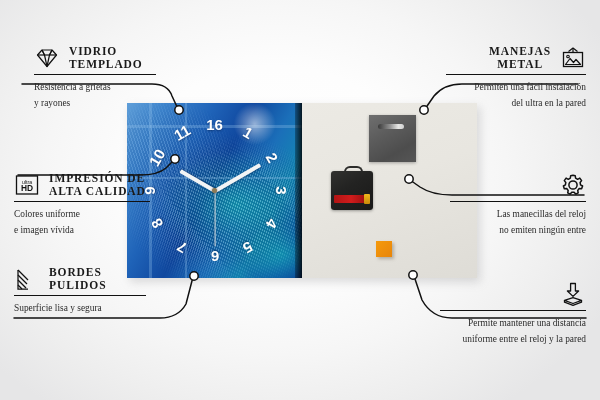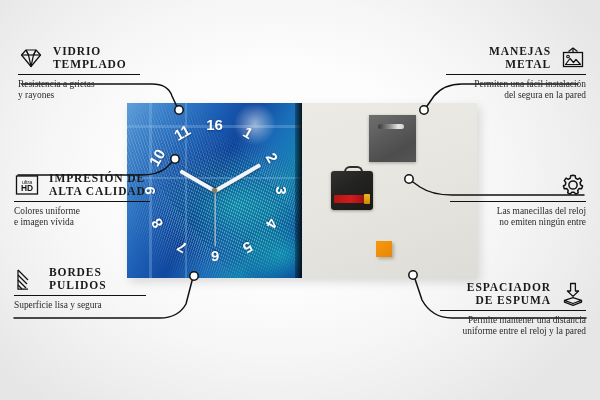--- a/index.html
+++ b/index.html
@@ -240,30 +240,30 @@
     font-family: "Liberation Serif", serif;
     font-weight: 700;
     font-size: 11.5px;
     line-height: 13px;
     letter-spacing: 0.9px;
     color: #1a1a1a;
     text-transform: uppercase;
     white-space: pre-line;
   }
   .callout.left  .title { text-align: left; }
-  .callout.right .title { text-align: right; }
+  .callout.right .title { text-align: center; }
   .callout .rule {
     height: 1.4px;
     background: #111111;
     margin-top: 3px;
   }
   .callout .desc {
     font-family: "Liberation Serif", serif;
     font-size: 9.4px;
-    line-height: 11px;
+    line-height: 16px;
     color: #2b2b2b;
     margin-top: 4px;
     white-space: pre-line;
   }
   .callout.left  .desc { text-align: left; }
   .callout.right .desc { text-align: right; }
   .icon {
     width: 26px;
     height: 26px;
     flex: 0 0 26px;
@@ -345,21 +345,21 @@
     <g fill="#ffffff" stroke="#111111" stroke-width="1.5">
       <circle cx="179" cy="110" r="4.2"></circle>
       <circle cx="175" cy="159" r="4.2"></circle>
       <circle cx="194" cy="276" r="4.2"></circle>
       <circle cx="424" cy="110" r="4.2"></circle>
       <circle cx="409" cy="179" r="4.2"></circle>
       <circle cx="413" cy="275" r="4.2"></circle>
     </g>
   </svg>
 
-  <div class="callout left" style="left:18px; top:45px; width:122px;">
+  <div class="callout left" style="left:34px; top:45px; width:122px;">
     <div class="head">
       <span class="icon">
         <svg viewBox="0 0 26 26">
           <g fill="none" stroke="#111" stroke-width="1.2" stroke-linejoin="round">
             <path d="M3.5 10 L8 5 L18 5 L22.5 10 L13 21.5 Z"></path>
             <path d="M3.5 10 L22.5 10"></path>
             <path d="M8 5 L10.5 10 L13 21.5 L15.5 10 L18 5"></path>
             <path d="M10.5 10 L8 5 M15.5 10 L18 5"></path>
           </g>
         </svg>
@@ -418,21 +418,21 @@
           <rect x="3.5" y="7.5" width="19" height="14" fill="none" stroke="#111" stroke-width="1.3"></rect>
           <path d="M13 7.5 L13 3.5" fill="none" stroke="#111" stroke-width="1.2"></path>
           <path d="M8.5 6.5 L13 3 L17.5 6.5" fill="none" stroke="#111" stroke-width="1.2" stroke-linejoin="round"></path>
           <path d="M5.5 19.5 L10 13.5 L13.5 17.5 L16 14.5 L20.5 19.5 Z" fill="none" stroke="#111" stroke-width="1.2" stroke-linejoin="round"></path>
           <circle cx="8" cy="11.5" r="1.3" fill="none" stroke="#111" stroke-width="1.1"></circle>
         </svg>
       </span>
     </div>
     <div class="rule"></div>
     <div class="desc">Permiten una fácil instalación
-del segura en la pared</div>
+del ultra en la pared</div>
   </div>
 
   <div class="callout right" style="left:450px; top:172px; width:136px;">
     <div class="head">
       <span class="icon">
         <svg viewBox="0 0 26 26">
           <g fill="none" stroke="#111" stroke-width="1.5" stroke-linejoin="round">
             <path d="M13 3.2 L15.2 3.7 L15.6 6.2 L17.6 7.3 L19.8 6.1 L21.6 8.6 L20.1 10.5
                      L20.5 12.8 L22.6 14 L21.6 16.7 L19.2 16.6 L17.7 18.4 L18.2 20.8
                      L15.7 22.1 L14.1 20.2 L11.8 20.2 L10.2 22.1 L7.7 20.8 L8.2 18.4
@@ -443,22 +443,20 @@
         </svg>
       </span>
     </div>
     <div class="rule"></div>
     <div class="desc">Las manecillas del reloj
 no emiten ningún entre</div>
   </div>
 
   <div class="callout right" style="left:440px; top:281px; width:146px;">
     <div class="head">
-      <span class="title">ESPACIADOR
-DE ESPUMA</span>
       <span class="icon">
         <svg viewBox="0 0 26 26">
           <g fill="none" stroke="#111" stroke-width="1.3" stroke-linejoin="round">
             <path d="M10.6 2.5 L15.4 2.5 L15.4 10 L18.6 10 L13 15.4 L7.4 10 L10.6 10 Z"></path>
             <path d="M13 16.6 L21.5 19.3 L13 22.5 L4.5 19.3 Z"></path>
             <path d="M4.5 19.3 L4.5 21.2 L13 24.3 L21.5 21.2 L21.5 19.3"></path>
           </g>
         </svg>
       </span>
     </div>

